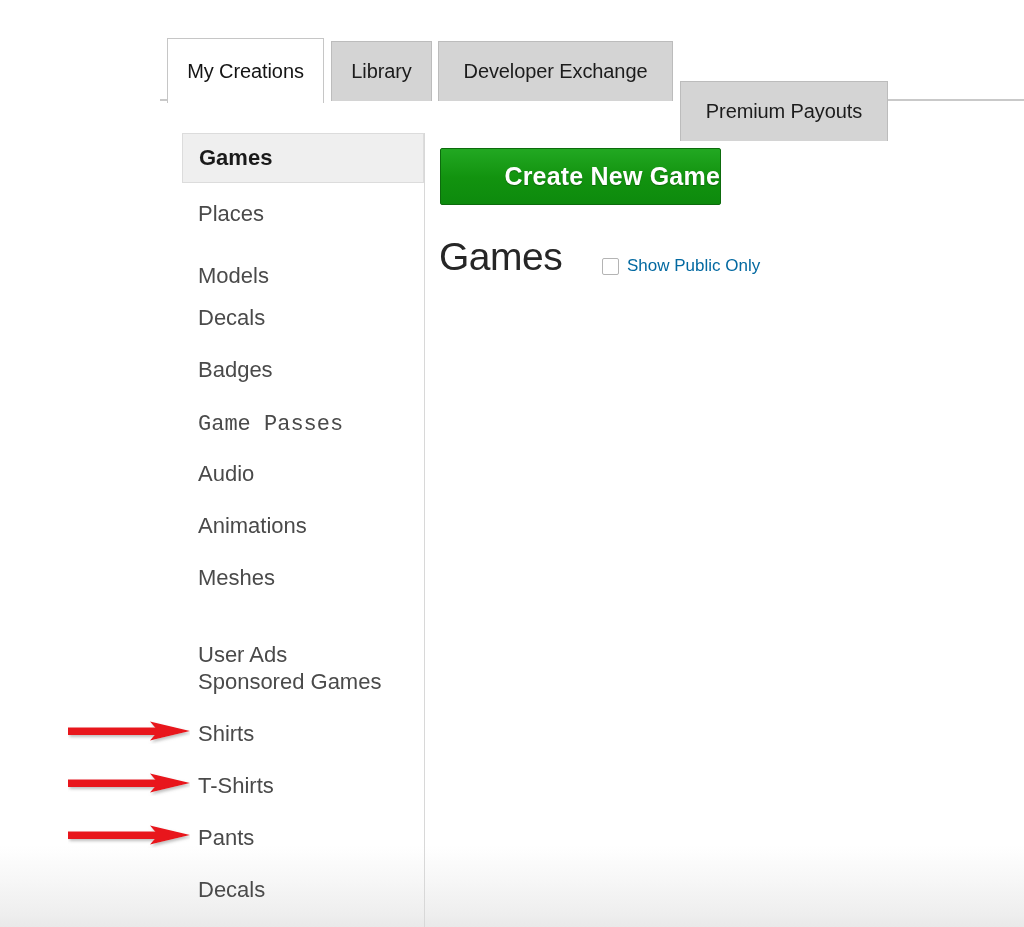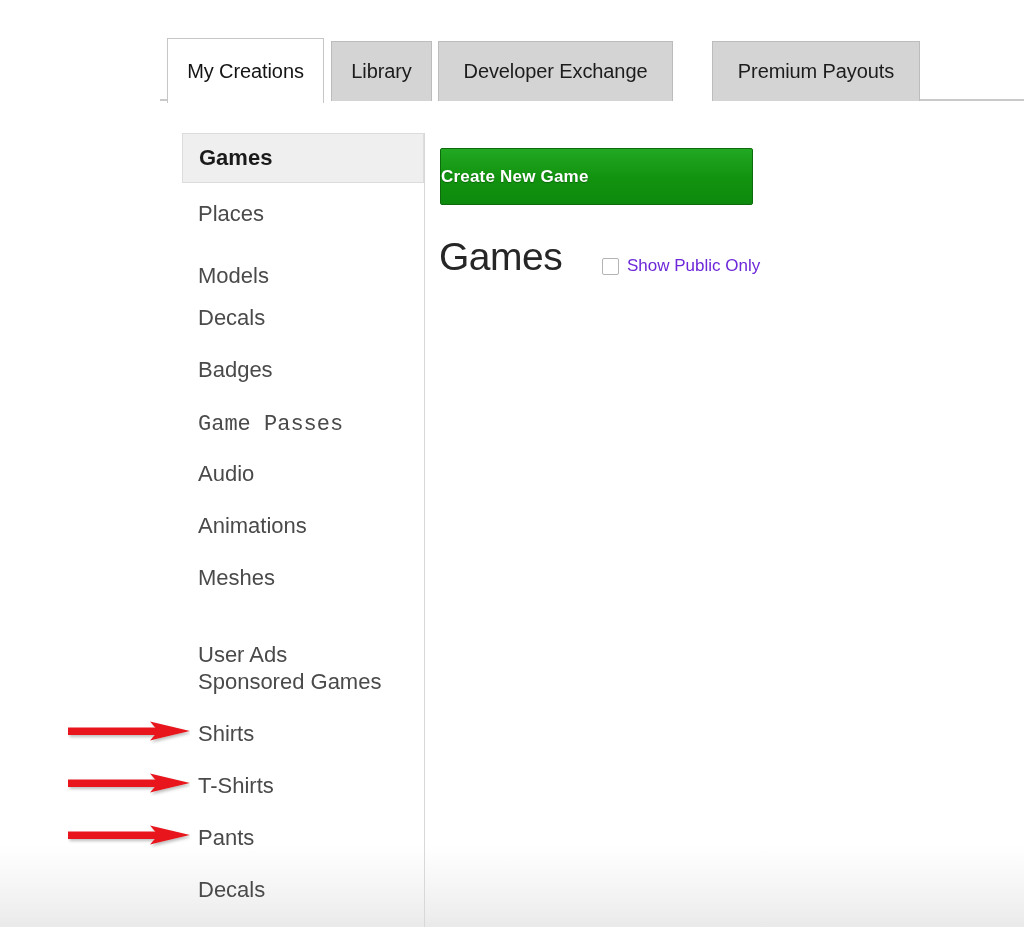--- a/index.html
+++ b/index.html
@@ -74,21 +74,21 @@
     background: #ffffff;
     border-color: #c6c6c6;
     top: 38px;
     height: 65px;
     font-weight: 500;
     color: #141414;
   }
   #tab-0 { left: 167px;  width: 157px; }
   #tab-1 { left: 331px;  width: 101px; }
   #tab-2 { left: 438px;  width: 235px; }
-  #tab-3 { left: 712px;  width: 208px; }
+  #tab-3 { left: 680px;  width: 208px; margin-top: 40px; }
 
   
   #sidebar {
     position: absolute;
     left: 182px;
     top: 133px;
     width: 243px;
     height: 794px;
   }
   #sidebar-divider {
@@ -126,33 +126,33 @@
     position: absolute;
     left: 425px;
     top: 133px;
     right: 0;
     bottom: 0;
   }
   #create-new-game {
     position: absolute;
     left: 15px;
     top: 15px;
-    width: 313px;
+    width: 281px;
     height: 57px;
     box-sizing: border-box;
     border: 1px solid #0d6b0d;
     border-radius: 2px;
     background: linear-gradient(to bottom, #22a822 0%, #12930f 52%, #0d8a0d 100%);
     color: #ffffff;
-    font-size: 17px;
+    font-size: 25px;
     font-weight: bold;
     letter-spacing: 0.2px;
     display: flex;
     align-items: center;
-    justify-content: flex-start;
+    justify-content: flex-end;
     text-shadow: 0 1px 1px rgba(0,0,0,0.28);
     cursor: pointer;
   }
   #games-heading {
     position: absolute;
     left: 14px;
     top: 102px;
     font-size: 39px;
     font-weight: 300;
     color: #262626;
@@ -170,21 +170,21 @@
   #public-only-box {
     width: 17px;
     height: 17px;
     box-sizing: border-box;
     border: 1px solid #b4b4b4;
     border-radius: 2px;
     background: #ffffff;
   }
   #public-only-label {
     font-size: 17px;
-    color: #6d28d9;
+    color: #0369a1;
     white-space: nowrap;
   }
 
   
   .arrow {
     position: absolute;
     left: 68px;
     width: 122px;
     height: 26px;
     pointer-events: none;

